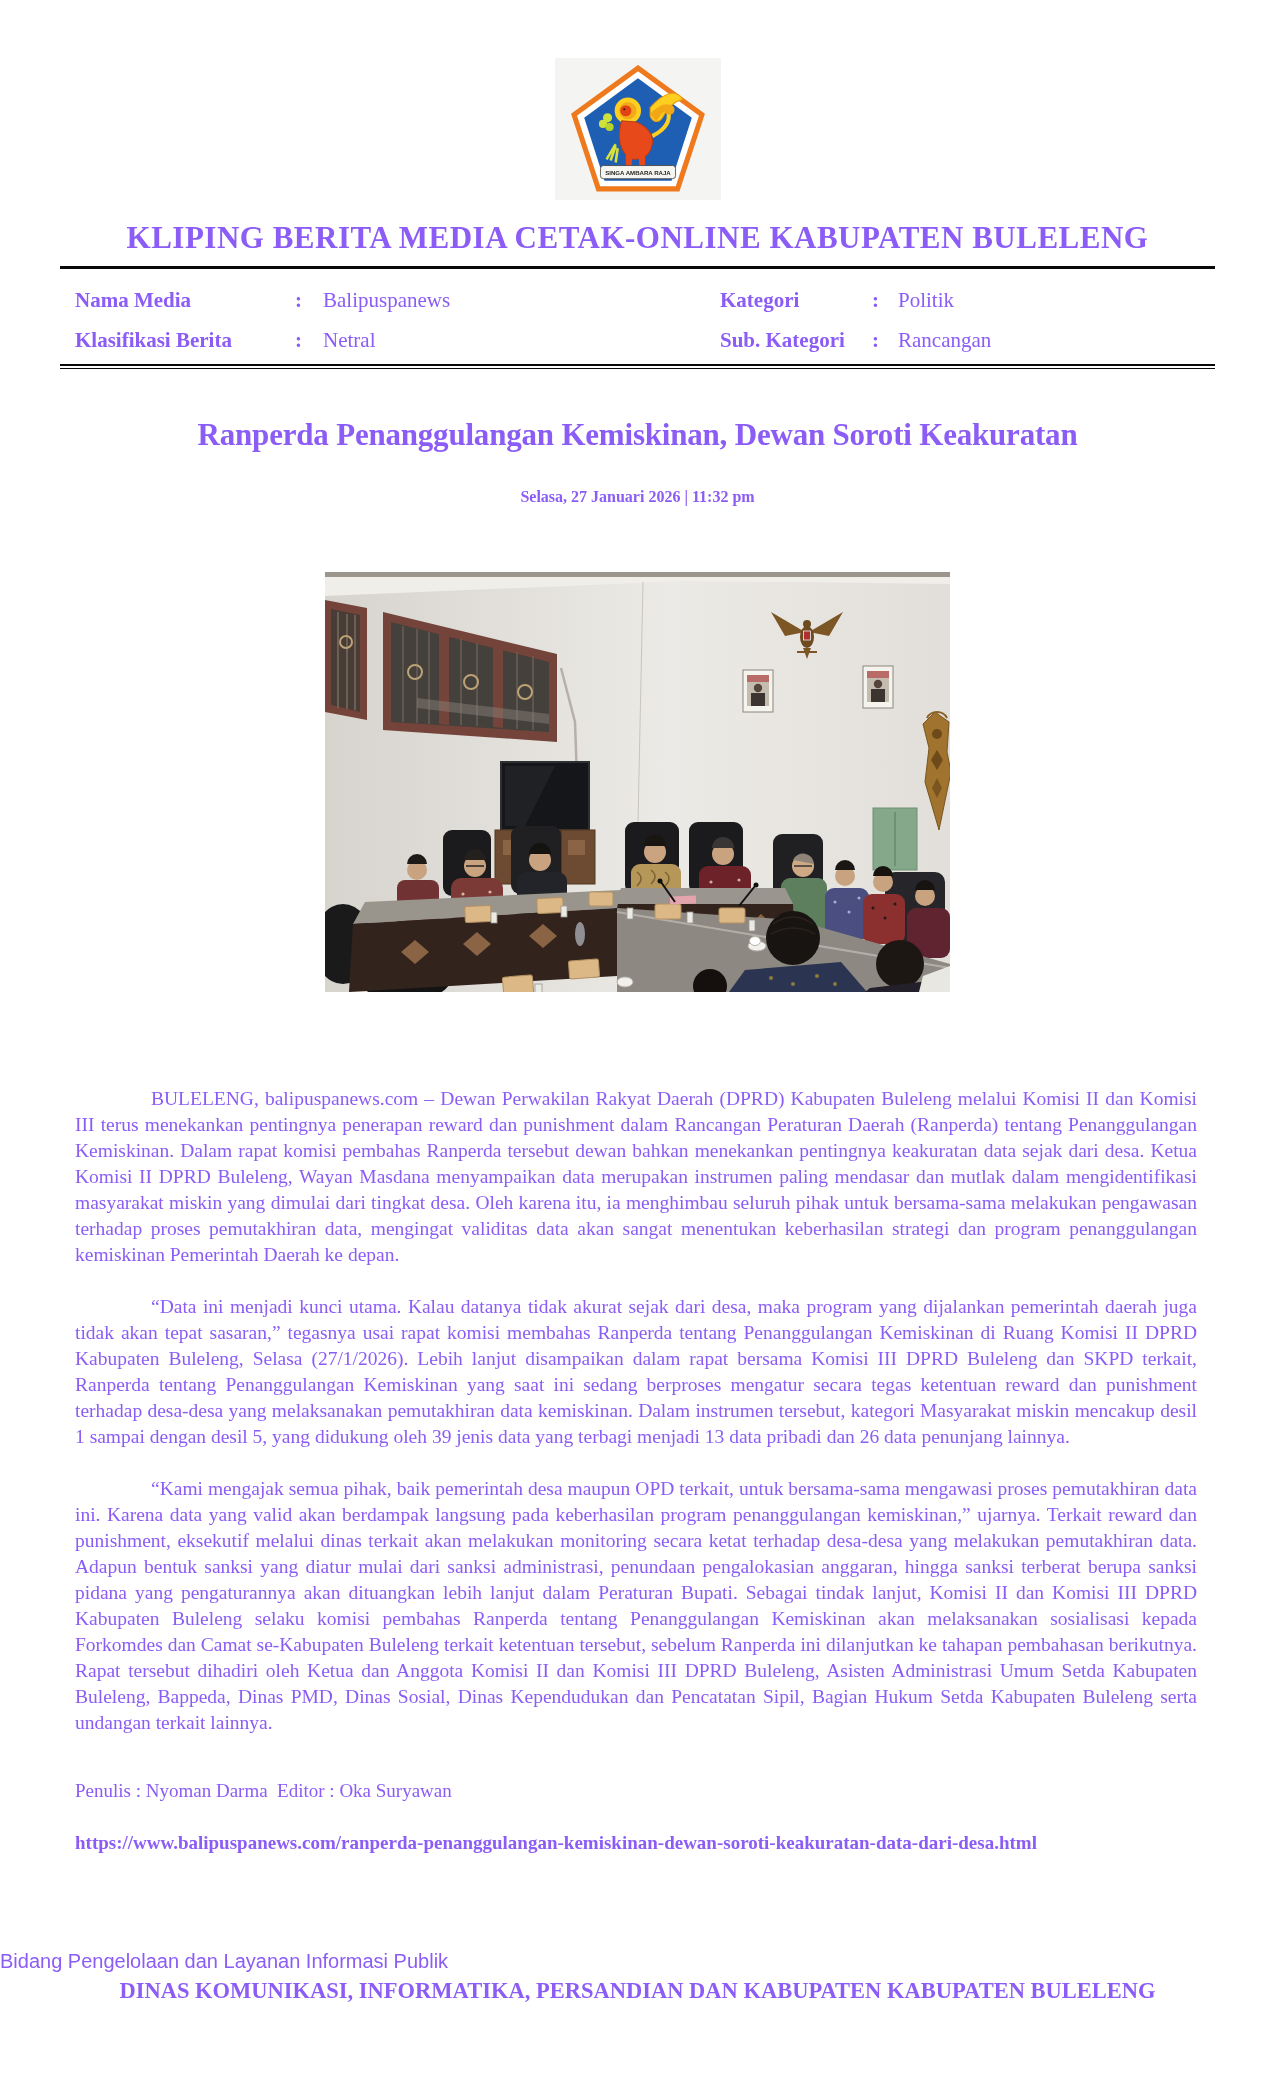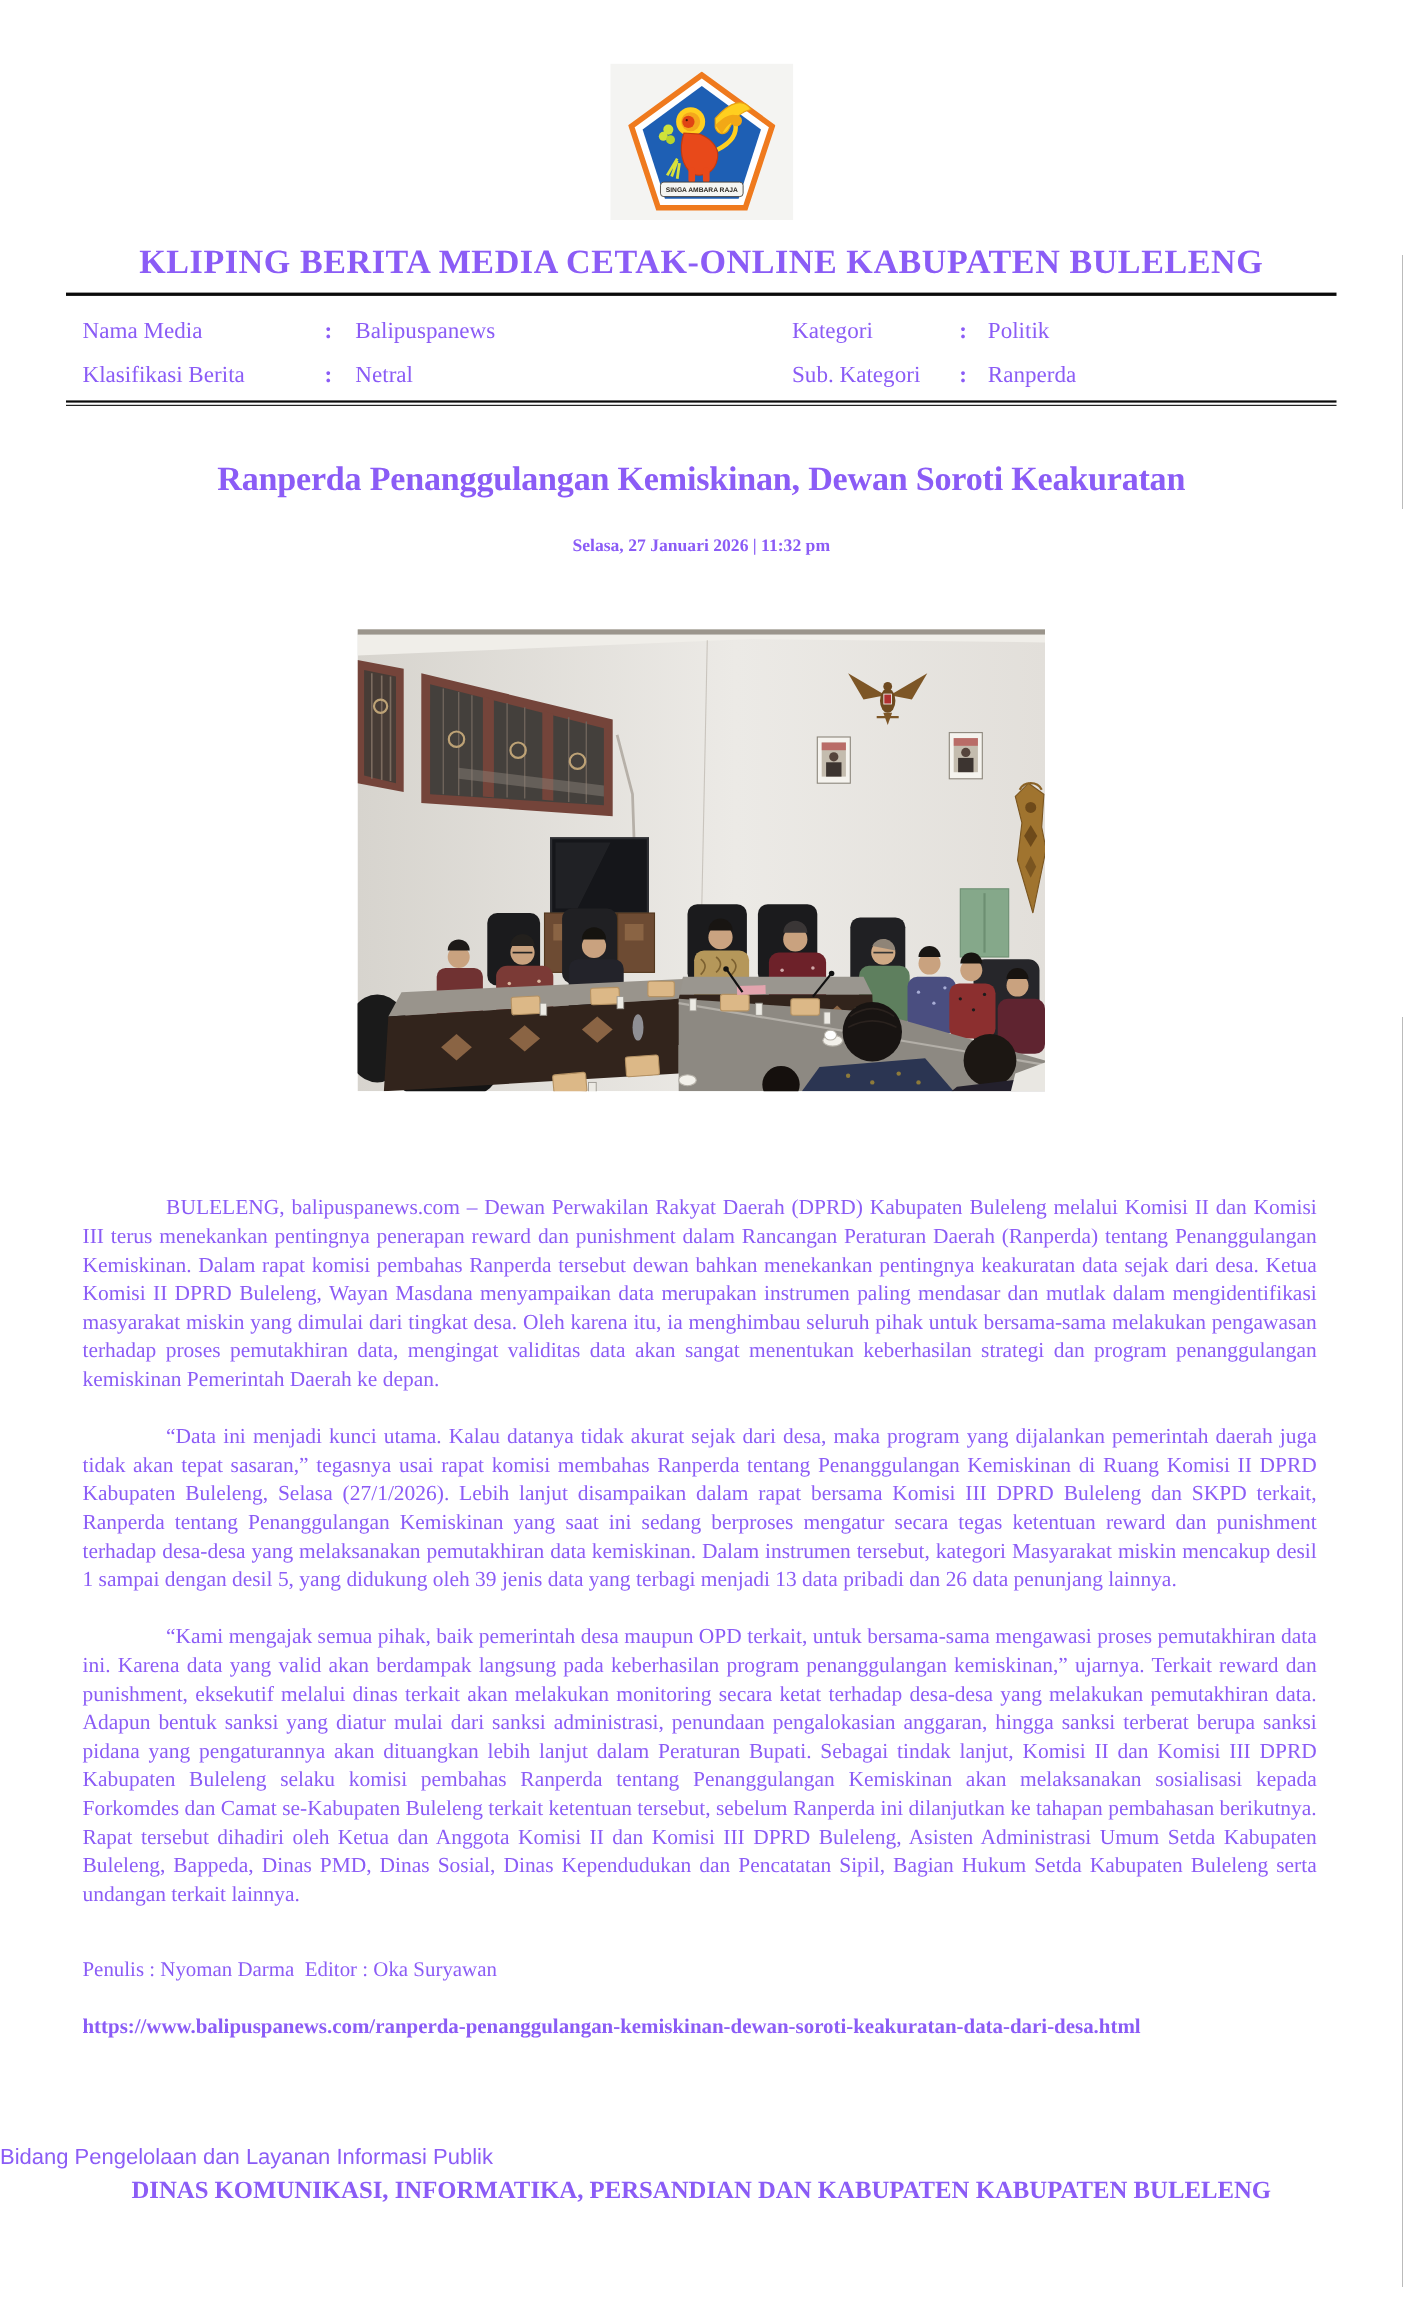--- a/index.html
+++ b/index.html
@@ -14,21 +14,21 @@
 
   .rule-thick{position:absolute;top:266px;left:60px;width:1155px;height:3px;background:#0a0a0a;}
   .rule-double{position:absolute;top:364px;left:60px;width:1155px;height:2px;
                border-top:2px solid #0a0a0a;border-bottom:1px solid #0a0a0a;}
 
   .meta{position:absolute;top:280px;left:75px;width:1145px;display:grid;grid-template-columns:645px 1fr;}
   .meta-col{display:grid;grid-auto-rows:40px;}
   .meta-row{display:grid;align-items:center;font-size:21px;}
   .meta-col.left  .meta-row{grid-template-columns:220px 28px auto;}
   .meta-col.right .meta-row{grid-template-columns:152px 26px auto;}
-  .meta-label{font-weight:normal;}
+  .meta-label{font-weight:bold;}
   .meta-sep{font-weight:bold;}
   .meta-value{font-weight:normal;}
 
   .article-title{position:absolute;top:412px;left:0;width:100%;text-align:center;
                  font-size:31px;line-height:45px;font-weight:bold;letter-spacing:-.2px;}
   .article-date{position:absolute;top:488px;left:0;width:100%;text-align:center;
                 font-size:16px;font-weight:bold;}
 
   .photo{position:absolute;top:572px;left:325px;width:625px;height:420px;}
   .photo svg{display:block;}
@@ -98,21 +98,21 @@
     </div>
     <div class="meta-col right">
       <div class="meta-row">
         <span class="meta-label">Kategori</span>
         <span class="meta-sep">:</span>
         <span class="meta-value">Politik</span>
       </div>
       <div class="meta-row">
         <span class="meta-label">Sub. Kategori</span>
         <span class="meta-sep">:</span>
-        <span class="meta-value">Ranperda</span>
+        <span class="meta-value">Rancangan</span>
       </div>
     </div>
   </div>
   <div class="rule-double"></div>
 
   <div class="article-title">
     <div>Ranperda Penanggulangan Kemiskinan, Dewan Soroti Keakuratan</div>
   </div>
   <div class="article-date">Selasa, 27 Januari 2026 | 11:32 pm</div>
 

